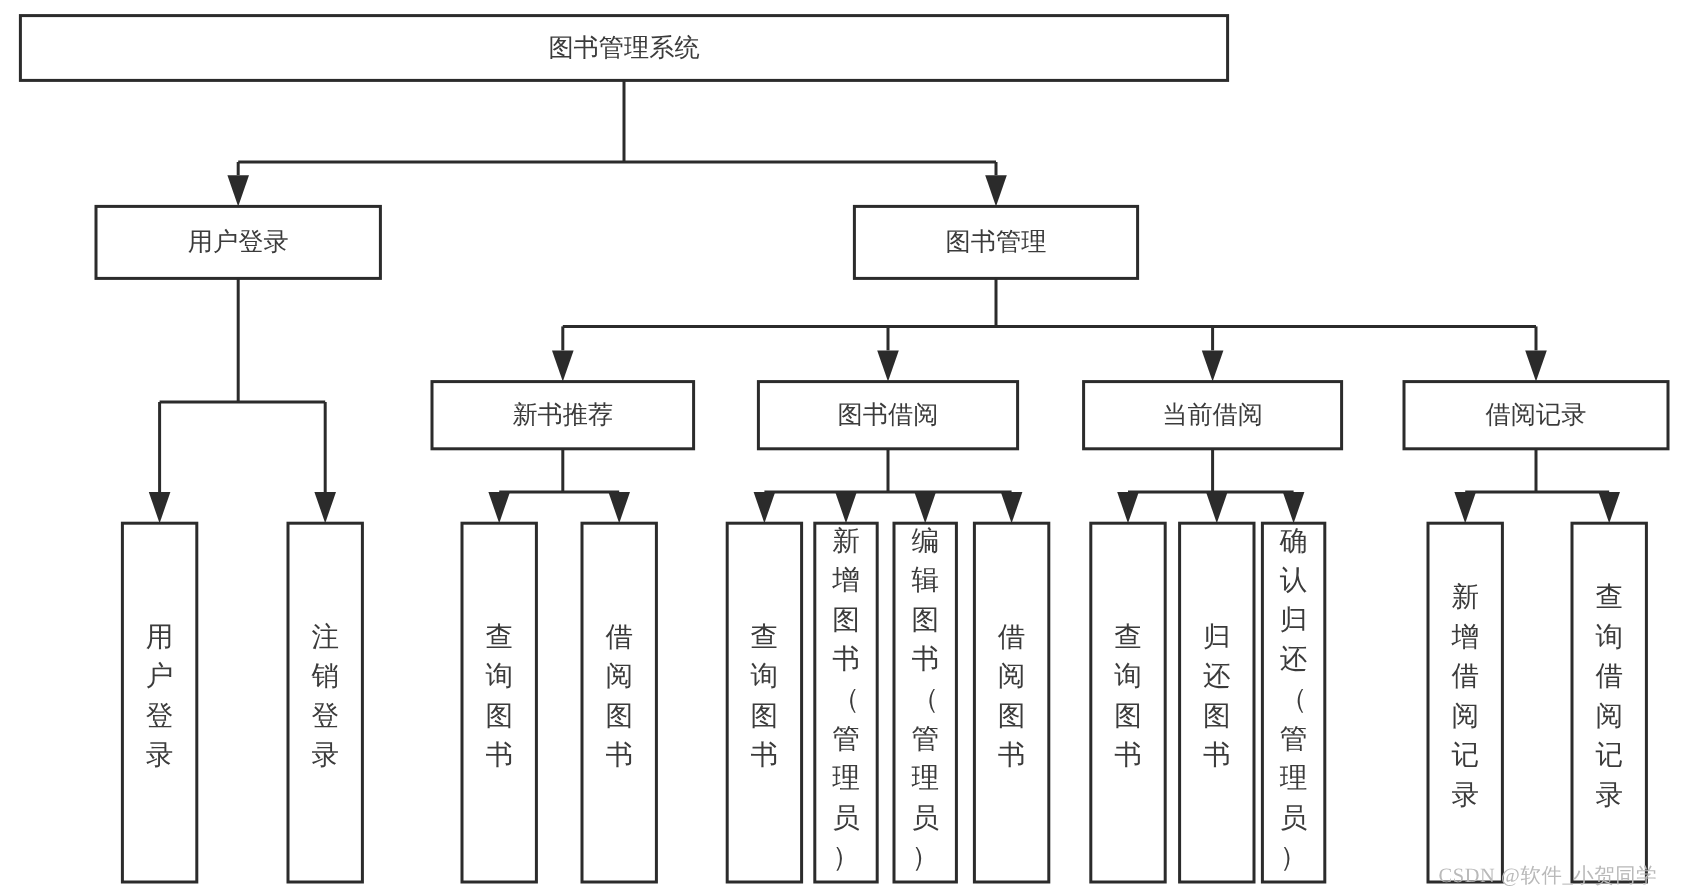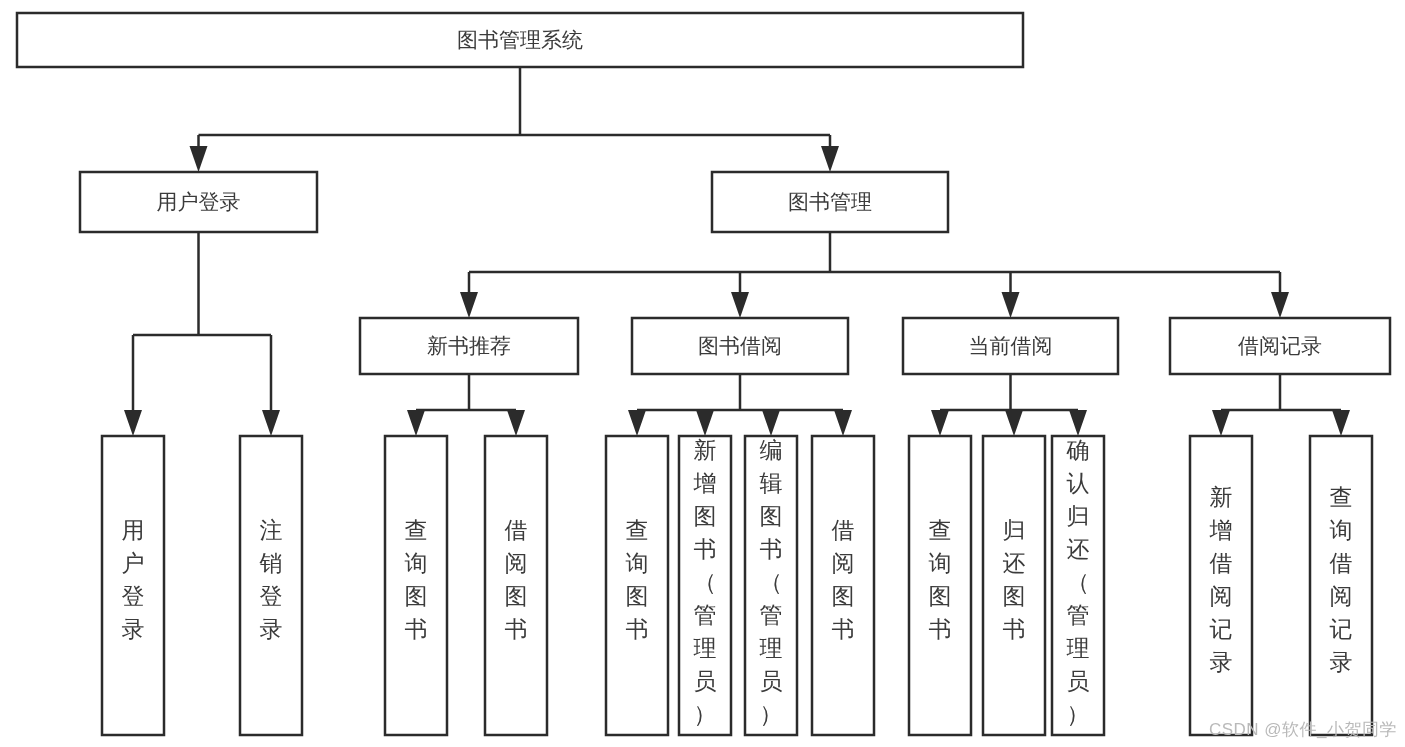--- a/index.html
+++ b/index.html
@@ -50,23 +50,23 @@
     stroke-width: 2.5;
     fill: none;
     stroke-linecap: butt;
   }
   .arrow-head {
     fill: #2b2b2b;
     stroke: none;
   }
   .watermark {
     position: absolute;
-    right: 8px;
+    right: 24px;
     bottom: 6px;
-    font-family: Liberation Sans, sans-serif;
+    font-family: Liberation Serif, serif;
     font-size: 17px;
     color: #b9b9b9;
     white-space: nowrap;
     letter-spacing: 0.5px;
   }
 </style>
 </head>
 <body>
 
 <div id="diagram-root">

